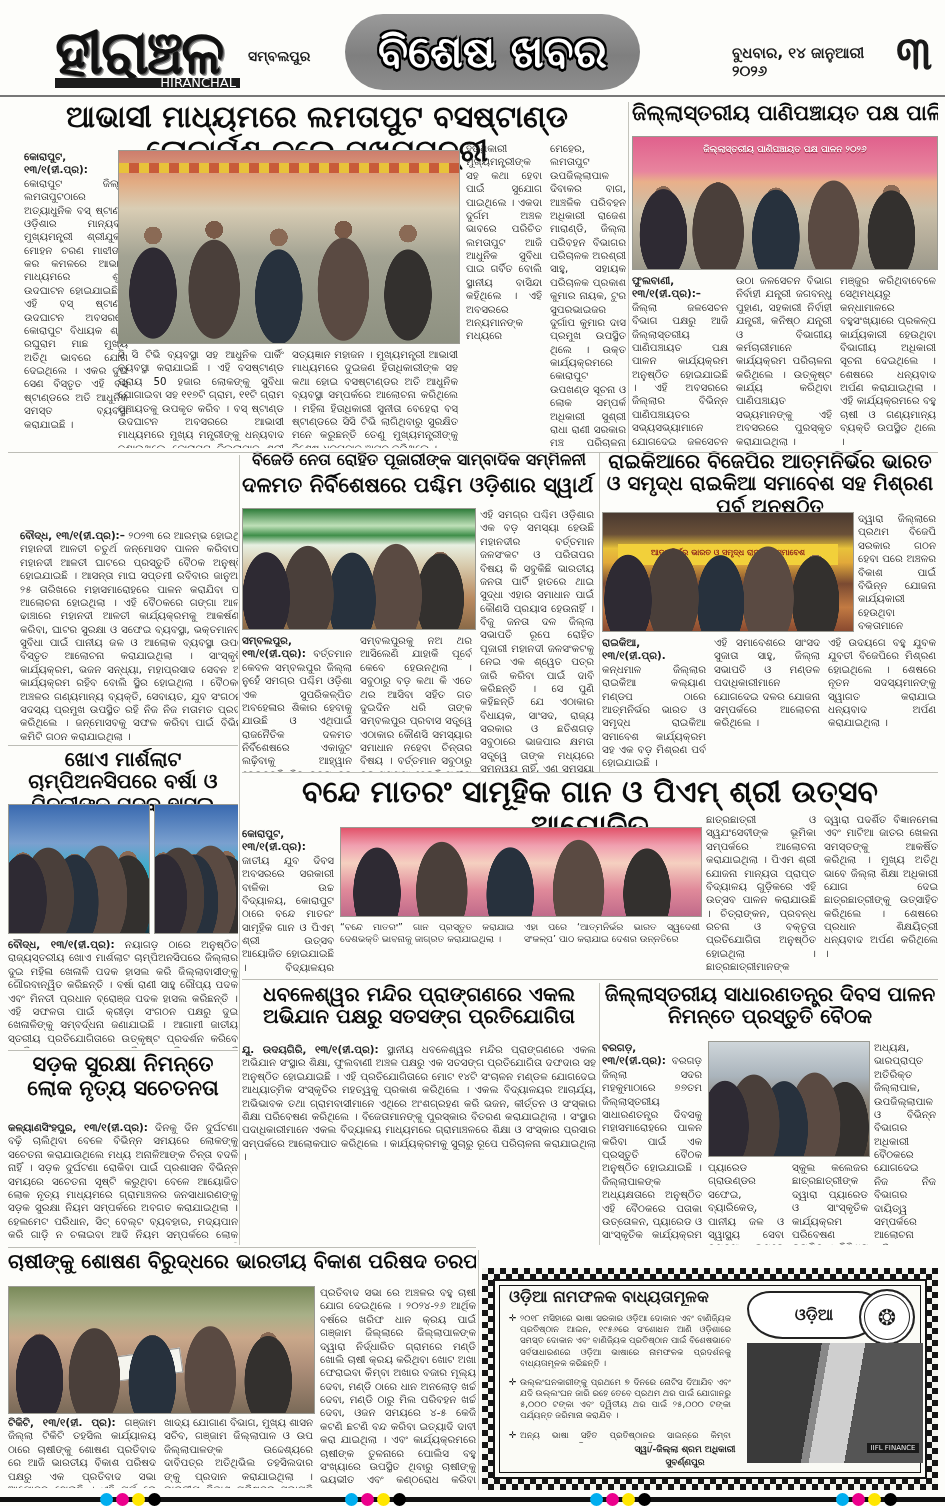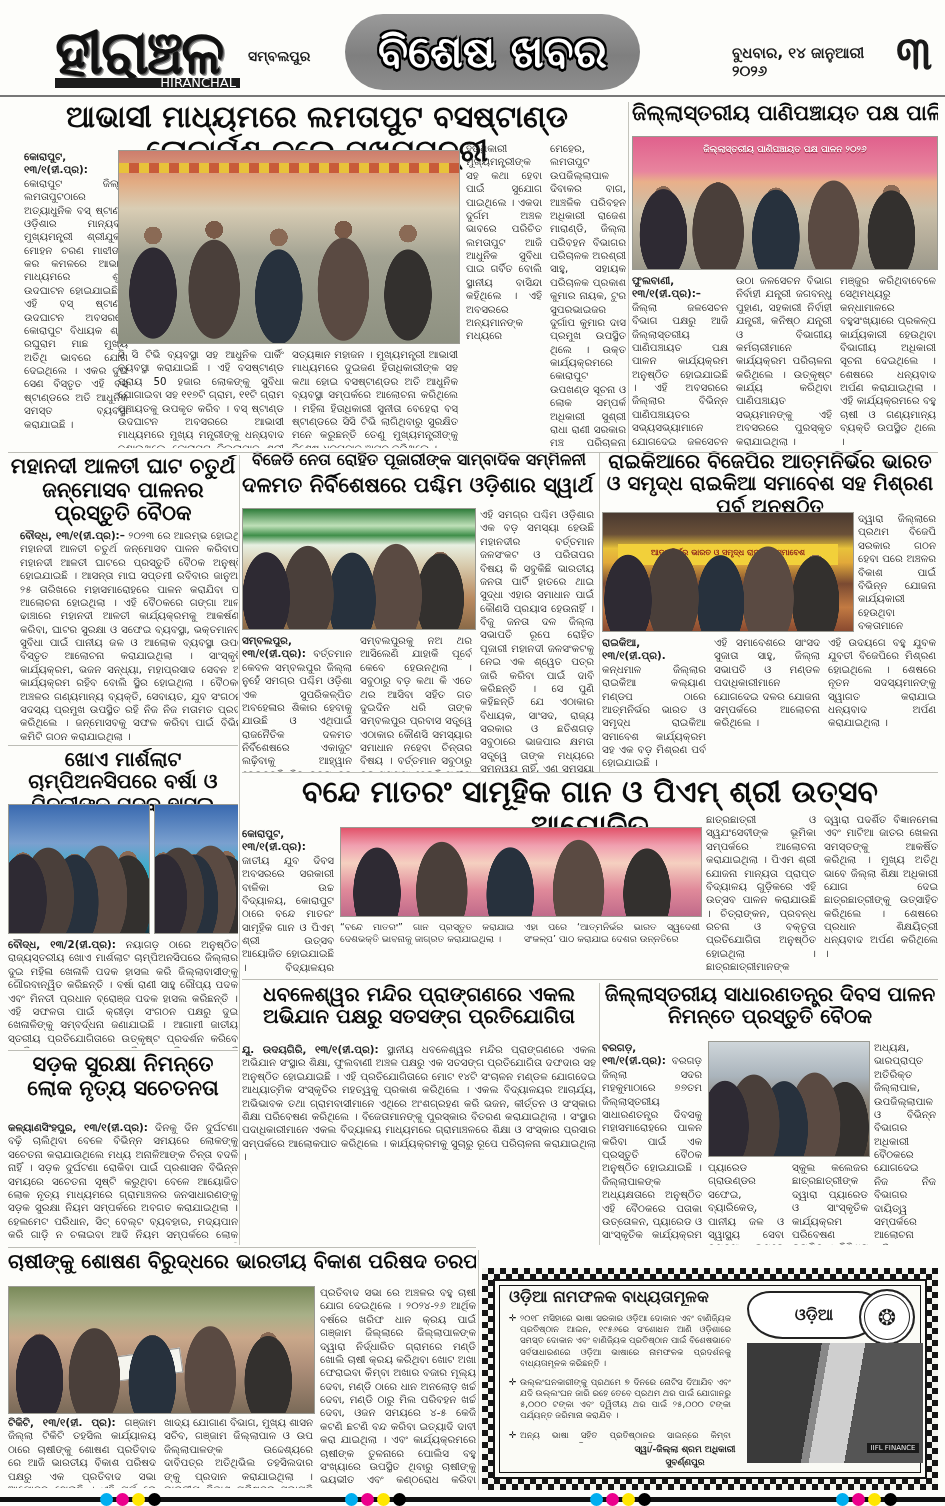--- a/index.html
+++ b/index.html
@@ -118,37 +118,36 @@
     </div>
     <p class="abs bodytxt" style="left:0;top:172px;width:96px;height:176px;margin:0;">
       <b>ଫୁଲବାଣୀ, ୧୩/୧(ହୀ.ପ୍ର):–</b>
       <span>ଜିଲ୍ଲା ଜଳସେଚନ ବିଭାଗ ପକ୍ଷରୁ ଆଜି ଜିଲ୍ଲାସ୍ତରୀୟ ପାଣିପଞ୍ଚାୟତ ପକ୍ଷ ପାଳନ କାର୍ଯ୍ୟକ୍ରମ ଅନୁଷ୍ଠିତ ହୋଇଯାଇଛି । ଏହି ଅବସରରେ ଜିଲ୍ଲାର ବିଭିନ୍ନ ପାଣିପଞ୍ଚାୟତର ସଭ୍ୟସଭ୍ୟାମାନେ ଯୋଗଦେଇ ଜଳସେଚନ କ୍ଷେତ୍ରରେ ସେମାନଙ୍କ ଭୂମିକା ସମ୍ପର୍କରେ ଆଲୋଚନା କରିଥିଲେ ।</span>
     </p>
     <div class="abs bodytxt" style="left:104px;top:172px;width:96px;height:176px;">ଉଠା ଜଳସେଚନ ବିଭାଗ ନିର୍ବାହୀ ଯନ୍ତ୍ରୀ ଜଗବନ୍ଧୁ ପୁହାଣ, ସହକାରୀ ନିର୍ବାହୀ ଯନ୍ତ୍ରୀ, କନିଷ୍ଠ ଯନ୍ତ୍ରୀ ଓ ବିଭାଗୀୟ କର୍ମଚାରୀମାନେ କାର୍ଯ୍ୟକ୍ରମ ପରିଚାଳନା କରିଥିଲେ । ଉତ୍କୃଷ୍ଟ କାର୍ଯ୍ୟ କରିଥିବା ପାଣିପଞ୍ଚାୟତ ସଭ୍ୟମାନଙ୍କୁ ଏହି ଅବସରରେ ପୁରସ୍କୃତ କରାଯାଇଥିଲା ।</div>
     <div class="abs bodytxt" style="left:208px;top:172px;width:96px;height:176px;">ମଞ୍ଜୁର କରିଥିବାବେଳେ ସେଥିମଧ୍ୟରୁ କନ୍ଧାମାଳରେ ବହୁସଂଖ୍ୟାରେ ପ୍ରକଳ୍ପ କାର୍ଯ୍ୟକାରୀ ହେଉଥିବା ବିଭାଗୀୟ ଅଧିକାରୀ ସୂଚନା ଦେଇଥିଲେ । ଶେଷରେ ଧନ୍ୟବାଦ ଅର୍ପଣ କରାଯାଇଥିଲା । ଏହି କାର୍ଯ୍ୟକ୍ରମରେ ବହୁ ଚାଷୀ ଓ ଗଣ୍ୟମାନ୍ୟ ବ୍ୟକ୍ତି ଉପସ୍ଥିତ ଥିଲେ ।</div>
   </div>
 
   <div class="abs" style="left:8px;top:455px;width:230px;height:288px;">
-    <div class="hl" style="font-size:21px;height:58px;">ମହାନଦୀ ଆଳତୀ ଘାଟ ଚତୁର୍ଥ ଜନ୍ମୋସବ ପାଳନର ପ୍ରସ୍ତୁତି ବୈଠକ</div>
     <p class="abs bodytxt" style="left:0;top:62px;width:230px;height:222px;margin:12px;">
       <b>ବୌଦ୍ଧ, ୧୩/୧(ହୀ.ପ୍ର):–</b>
       <span>୨୦୨୩ ରେ ଆରମ୍ଭ ହୋଇଥିବା ମହାନଦୀ ଆଳତୀ ଚତୁର୍ଥ ଜନ୍ମୋସବ ପାଳନ କରିବାପାଇଁ ମହାନଦୀ ଆଳତୀ ଘାଟରେ ପ୍ରସ୍ତୁତି ବୈଠକ ଅନୁଷ୍ଠିତ ହୋଇଯାଇଛି । ଆସନ୍ତା ମାଘ ସପ୍ତମୀ ରବିବାର ଜାନୁଆରୀ ୨୫ ତାରିଖରେ ମହାସମାରୋହରେ ପାଳନ କରାଯିବା ପାଇଁ ଆଲୋଚନା ହୋଇଥିଲା । ଏହି ବୈଠକରେ ଗଙ୍ଗା ଆଳତୀ ଢାଞ୍ଚାରେ ମହାନଦୀ ଆଳତୀ କାର୍ଯ୍ୟକ୍ରମକୁ ଆକର୍ଷଣୀୟ କରିବା, ଘାଟର ସୁରକ୍ଷା ଓ ସଫେଇ ବ୍ୟବସ୍ଥା, ଭକ୍ତମାନଙ୍କ ସୁବିଧା ପାଇଁ ପାନୀୟ ଜଳ ଓ ଆଲୋକ ବ୍ୟବସ୍ଥା ଉପରେ ବିସ୍ତୃତ ଆଲୋଚନା କରାଯାଇଥିଲା । ସାଂସ୍କୃତିକ କାର୍ଯ୍ୟକ୍ରମ, ଭଜନ ସନ୍ଧ୍ୟା, ମହାପ୍ରସାଦ ସେବନ ଆଦି କାର୍ଯ୍ୟକ୍ରମ ରହିବ ବୋଲି ସ୍ଥିର ହୋଇଥିଲା । ବୈଠକରେ ଅଞ୍ଚଳର ଗଣ୍ୟମାନ୍ୟ ବ୍ୟକ୍ତି, ସେବାୟତ, ଯୁବ ସଂଗଠନର ସଦସ୍ୟ ପ୍ରମୁଖ ଉପସ୍ଥିତ ରହି ନିଜ ନିଜ ମତାମତ ପ୍ରଦାନ କରିଥିଲେ । ଜନ୍ମୋସବକୁ ସଫଳ କରିବା ପାଇଁ ବିଭିନ୍ନ କମିଟି ଗଠନ କରାଯାଇଥିଲା ।</span>
     </p>
   </div>
 
   <div class="abs" style="left:8px;top:748px;width:230px;height:300px;">
     <div class="hl" style="font-size:20px;height:52px;">ଖୋଏ ମାର୍ଶଲାଟ ଚାମ୍ପିଅନସିପରେ ବର୍ଷା ଓ ମିନତୀଙ୍କ ପଦକ ହାସଲ</div>
     <div class="photo ph-sport" style="left:0;top:56px;width:140px;height:128px;">
       <div class="people"></div>
     </div>
     <div class="photo ph-sport" style="left:146px;top:56px;width:84px;height:128px;">
       <div class="people"></div>
     </div>
     <p class="abs bodytxt" style="left:0;top:190px;width:230px;height:110px;margin:0;">
-      <b>ବୌଦ୍ଧ, ୧୩/2(ହୀ.ପ୍ର):</b>
+      <b>ବୌଦ୍ଧ, ୧୩/୧(ହୀ.ପ୍ର):</b>
       <span>ନୟାଗଡ଼ ଠାରେ ଅନୁଷ୍ଠିତ ରାଜ୍ୟସ୍ତରୀୟ ଖୋଏ ମାର୍ଶଲାଟ ଚାମ୍ପିଅନସିପରେ ଜିଲ୍ଲାର ଦୁଇ ମହିଳା ଖେଳାଳି ପଦକ ହାସଲ କରି ଜିଲ୍ଲାବାସୀଙ୍କୁ ଗୌରବାନ୍ୱିତ କରିଛନ୍ତି । ବର୍ଷା ରାଣୀ ସାହୁ ରୌପ୍ୟ ପଦକ ଏବଂ ମିନତୀ ପ୍ରଧାନ ବ୍ରୋଞ୍ଜ ପଦକ ହାସଲ କରିଛନ୍ତି । ଏହି ସଫଳତା ପାଇଁ କ୍ରୀଡ଼ା ସଂଗଠନ ପକ୍ଷରୁ ଦୁଇ ଖେଳାଳିଙ୍କୁ ସମ୍ବର୍ଦ୍ଧନା ଜଣାଯାଇଛି । ଆଗାମୀ ଜାତୀୟ ସ୍ତରୀୟ ପ୍ରତିଯୋଗିତାରେ ଉତ୍କୃଷ୍ଟ ପ୍ରଦର୍ଶନ କରିବେ ବୋଲି ଆଶା ପ୍ରକଟ କରାଯାଇଛି । ଖେଳାଳିଦ୍ୱୟଙ୍କ ଏହି ସଫଳତାରେ ଅଞ୍ଚଳରେ ଖୁସିର ଲହର ଖେଳିଯାଇଛି ।</span>
     </p>
   </div>
 
   <div class="abs" style="left:8px;top:1053px;width:230px;height:192px;">
     <div class="hl" style="font-size:21px;height:64px;">ସଡ଼କ ସୁରକ୍ଷା ନିମନ୍ତେ ଲୋକ ନୃତ୍ୟ ସଚେତନତା</div>
     <p class="abs bodytxt" style="left:0;top:68px;width:230px;height:122px;margin:0;">
       <b>କଳ୍ୟାଣସିଂହପୁର, ୧୩/୧(ହୀ.ପ୍ର):</b>
       <span>ଦିନକୁ ଦିନ ଦୁର୍ଘଟଣା ବଢ଼ି ଚାଲିଥିବା ବେଳେ ବିଭିନ୍ନ ସମୟରେ ଲୋକଙ୍କୁ ସଚେତନା କରାଯାଉଥିଲେ ମଧ୍ୟ ଅନାଳିଆଙ୍କ ଚିନ୍ତା ବଦଳି ନାହିଁ । ସଡ଼କ ଦୁର୍ଘଟଣା ରୋକିବା ପାଇଁ ପ୍ରଶାସନ ବିଭିନ୍ନ ସମୟରେ ସଚେତନା ସୃଷ୍ଟି କରୁଥିବା ବେଳେ ଆୟୋଜିତ ଲୋକ ନୃତ୍ୟ ମାଧ୍ୟମରେ ଗ୍ରାମାଞ୍ଚଳର ଜନସାଧାରଣଙ୍କୁ ସଡ଼କ ସୁରକ୍ଷା ନିୟମ ସମ୍ପର୍କରେ ଅବଗତ କରାଯାଇଥିଲା । ହେଲମେଟ ପରିଧାନ, ସିଟ୍ ବେଲ୍ଟ ବ୍ୟବହାର, ମଦ୍ୟପାନ କରି ଗାଡ଼ି ନ ଚଳାଇବା ଆଦି ନିୟମ ସମ୍ପର୍କରେ ଲୋକ କଳାକାରମାନେ ନୃତ୍ୟ ଗୀତ ମାଧ୍ୟମରେ ବୁଝାଇଥିଲେ । ଏହି କାର୍ଯ୍ୟକ୍ରମକୁ ଅଞ୍ଚଳବାସୀ ଭୂୟସୀ ପ୍ରଶଂସା କରିଥିଲେ ।</span>
     </p>

